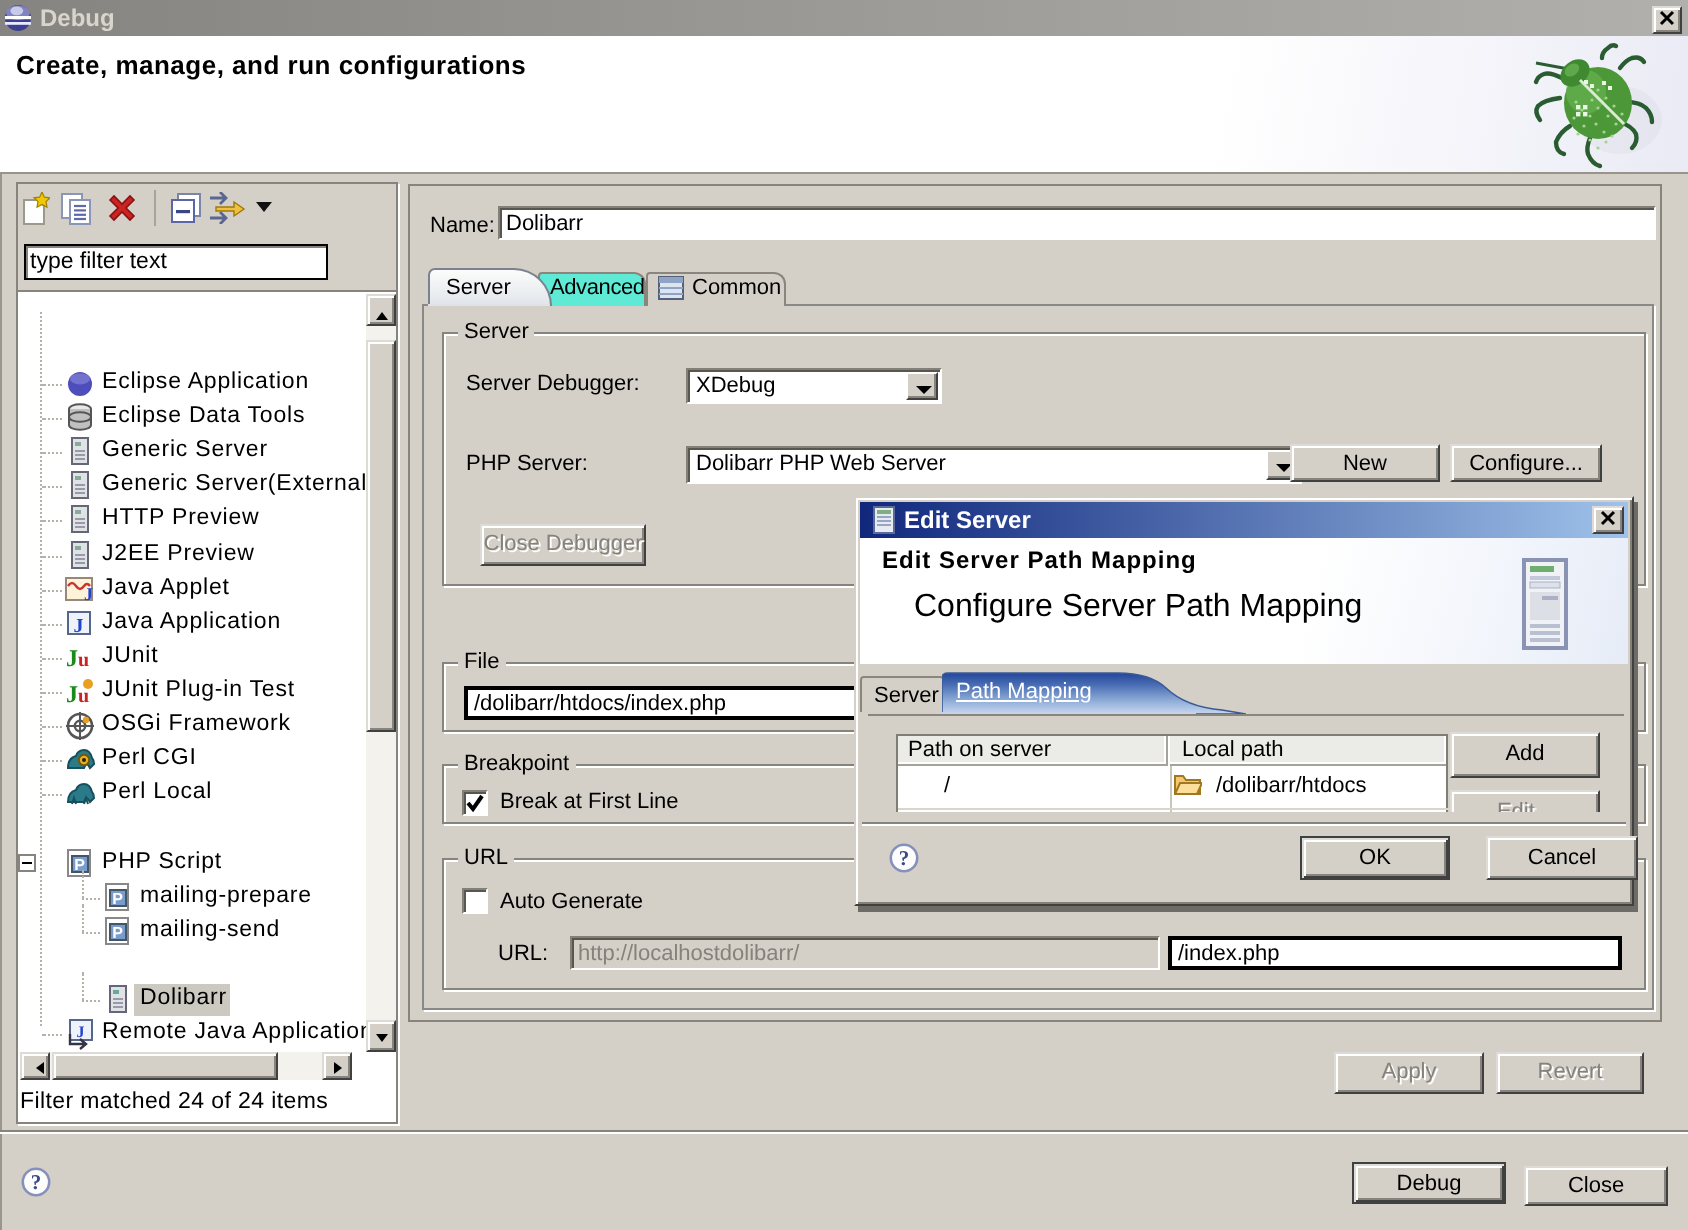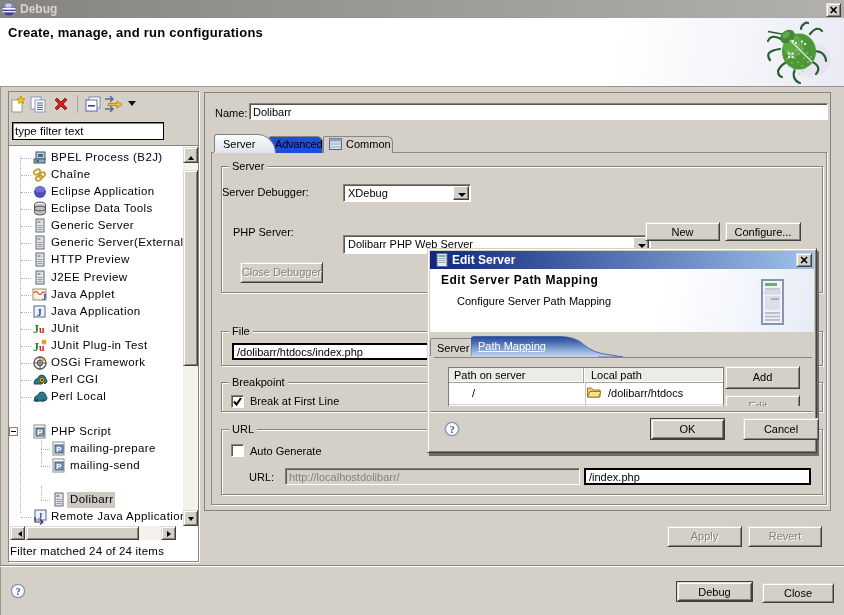--- a/index.html
+++ b/index.html
@@ -181,41 +181,20 @@
         </g>
         <path d="M3 7.5 h9 v-2.5 l5 3.5 -5 3.5 v-2.5 h-9 z" fill="#f0c040" stroke="#a07808" stroke-width="0.7"></path>
       </svg>
       <div class="abs" style="left:119px;top:9px;width:0;height:0;border:4px solid transparent;border-top:5px solid #111"></div>
     </div>
     <div id="filterbox">
         <span>type filter text</span>
       </div>
     <div id="treearea">
       <div class="vdots" style="left:11px;top:10px;height:357px"></div>
-      <div class="trow" style="top:4px">
-          <div class="hdots" style="left:12px;top:8px;width:10px"></div>
-        <svg class="ticon" viewBox="0 0 16 16">
-            <rect x="4" y="2" width="9" height="7" fill="#bcd" stroke="#456"></rect>
-            <rect x="6" y="4" width="5" height="3" fill="#2a7a8a"></rect>
-            <rect x="2" y="9" width="11" height="4" fill="#9ab" stroke="#456"></rect>
-            <rect x="4" y="10" width="3" height="2" fill="#2a7a8a"></rect>
-          </svg>
-        <span class="ttext">BPEL Process (B2J)</span>
-        </div>
-      <div class="trow" style="top:21px">
-          <div class="hdots" style="left:12px;top:8px;width:10px"></div>
-        <svg class="ticon" viewBox="0 0 16 16">
-            <g fill="none" stroke="#c79d2e" stroke-width="1.8">
-              <ellipse cx="5" cy="5" rx="3.4" ry="2.2" transform="rotate(-30 5 5)"></ellipse>
-              <ellipse cx="10" cy="8" rx="3.4" ry="2.2" transform="rotate(-30 10 8)"></ellipse>
-              <ellipse cx="7" cy="11" rx="3.4" ry="2.2" transform="rotate(-30 7 11)"></ellipse>
-            </g>
-          </svg>
-        <span class="ttext">Chaîne</span>
-        </div>
       <div class="trow" style="top:38px">
           <div class="hdots" style="left:12px;top:8px;width:10px"></div>
         <svg class="ticon" viewBox="0 0 16 16">
             <circle cx="8" cy="8" r="6" fill="#4d4dbb"></circle>
             <ellipse cx="8" cy="5.4" rx="5" ry="2.8" fill="#7d7dd4" opacity="0.8"></ellipse>
           </svg>
         <span class="ttext">Eclipse Application</span>
         </div>
       <div class="trow" style="top:55px">
           <div class="hdots" style="left:12px;top:8px;width:10px"></div>
@@ -409,44 +388,44 @@
 
   <div id="rightpanel">
     <span class="lab" style="left:10px;top:14px">Name:</span>
     <div class="field" style="left:44px;top:10px;width:579px;height:17px">
         <span class="tx">Dolibarr</span>
       </div>
     <div id="tabfolder">
       <div class="tab" style="left:2px;width:62px;background:linear-gradient(180deg,#fcfcfb,#e0e4ea);border:1px solid #7a8290;border-bottom:none;border-radius:4px 22px 0 0;z-index:3">
         <span class="abs" style="left:8px;top:3px">Server</span>
         </div>
-      <div class="tab" style="left:57px;top:-17px;height:17px;width:54px;background:#1d4ed8;border:1px solid #8a867e;border-bottom:none;border-radius:2px 6px 0 0;z-index:2">
+      <div class="tab" style="left:57px;top:-17px;height:17px;width:54px;background:#5eead4;border:1px solid #8a867e;border-bottom:none;border-radius:2px 6px 0 0;z-index:2">
         <span class="abs" style="left:5px;top:1px;letter-spacing:-0.2px">Advanced</span>
         </div>
       <div class="tab" style="left:111px;top:-17px;height:17px;width:70px;background:#d4d0c8;border:1px solid #8a867e;border-bottom:none;border-radius:2px 6px 0 0;z-index:1">
         <svg class="abs" style="left:5px;top:1px" width="13" height="12" viewBox="0 0 13 12">
             <rect x="0.5" y="0.5" width="12" height="11" fill="#dce4f0" stroke="#55617c"></rect>
             <rect x="0.5" y="0.5" width="12" height="3" fill="#8fa3c4"></rect>
             <line x1="0.5" y1="6" x2="12.5" y2="6" stroke="#8fa3c4"></line>
             <line x1="0.5" y1="9" x2="12.5" y2="9" stroke="#8fa3c4"></line>
           </svg>
         <span class="abs" style="left:22px;top:1px">Common</span>
         </div>
 
       <div class="abs" style="left:2px;top:-1px;width:60px;height:1px;background:#dfe3e9;z-index:4"></div>
       <div class="group" style="left:9px;top:13px;width:602px;height:127px">
           <div class="glabel">Server</div>
         </div>
-      <span class="lab" style="left:10px;top:33px">Server Debugger:</span>
+      <span class="lab" style="left:21px;top:33px">Server Debugger:</span>
       <div class="combo" style="left:131px;top:31px;width:128px;height:18px">
           <span class="tx">XDebug</span>
           <div class="dd"></div>
         </div>
       <span class="lab" style="left:21px;top:73px">PHP Server:</span>
-      <div class="combo" style="left:131px;top:82px;width:308px;height:19px">
+      <div class="combo" style="left:131px;top:70px;width:308px;height:19px">
           <span class="tx">Dolibarr PHP Web Server</span>
           <div class="dd"></div>
         </div>
       <div class="btn" style="left:433px;top:69px;width:75px;height:19px">
           <div class="lbl" style="top:3px">New</div>
         </div>
       <div class="btn" style="left:513px;top:69px;width:76px;height:19px">
           <div class="lbl" style="top:3px">Configure...</div>
         </div>
       <div class="btn dis" style="left:28px;top:109px;width:83px;height:21px">
@@ -515,21 +494,21 @@
         <rect x="2.5" y="7" width="7" height="1" fill="#9aa6c0"></rect>
         <rect x="2.5" y="9" width="7" height="1" fill="#9aa6c0"></rect>
       </svg>
       <span class="dtext">Edit Server</span>
       <div class="btn" style="right:2px;top:2px;width:16px;height:14px">
           <div class="xglyph">✕</div>
         </div>
     </div>
     <div id="dlghead">
       <div class="abs" style="left:11px;top:4px;font-weight:bold;font-size:12px;letter-spacing:0.5px">Edit Server Path Mapping</div>
-      <div class="abs" style="left:27px;top:26px;font-size:11px">Configure Server Path Mapping</div>
+      <div class="abs" style="left:27px;top:26px;font-size:16px">Configure Server Path Mapping</div>
       <svg class="abs" style="left:331px;top:10px" width="24" height="47" viewBox="0 0 24 47">
         <rect x="1" y="1" width="21" height="44" fill="#f0f2f6" stroke="#8a93b4" stroke-width="2"></rect>
         <rect x="4" y="4" width="12" height="3" fill="#6fae6f"></rect>
         <rect x="4" y="9" width="15" height="2" fill="#c3c9da"></rect>
         <rect x="4" y="12" width="15" height="3" fill="#dde1ea" stroke="#aab1c6" stroke-width="0.5"></rect>
         <rect x="4" y="17" width="15" height="14" fill="#dcdfe6"></rect>
         <rect x="10" y="19" width="8" height="2" fill="#aab1c6"></rect>
         <rect x="4" y="33" width="15" height="2" fill="#b9c0d2"></rect>
         <rect x="4" y="36.5" width="15" height="2" fill="#b9c0d2"></rect>
         <rect x="4" y="40" width="15" height="2" fill="#b9c0d2"></rect>

